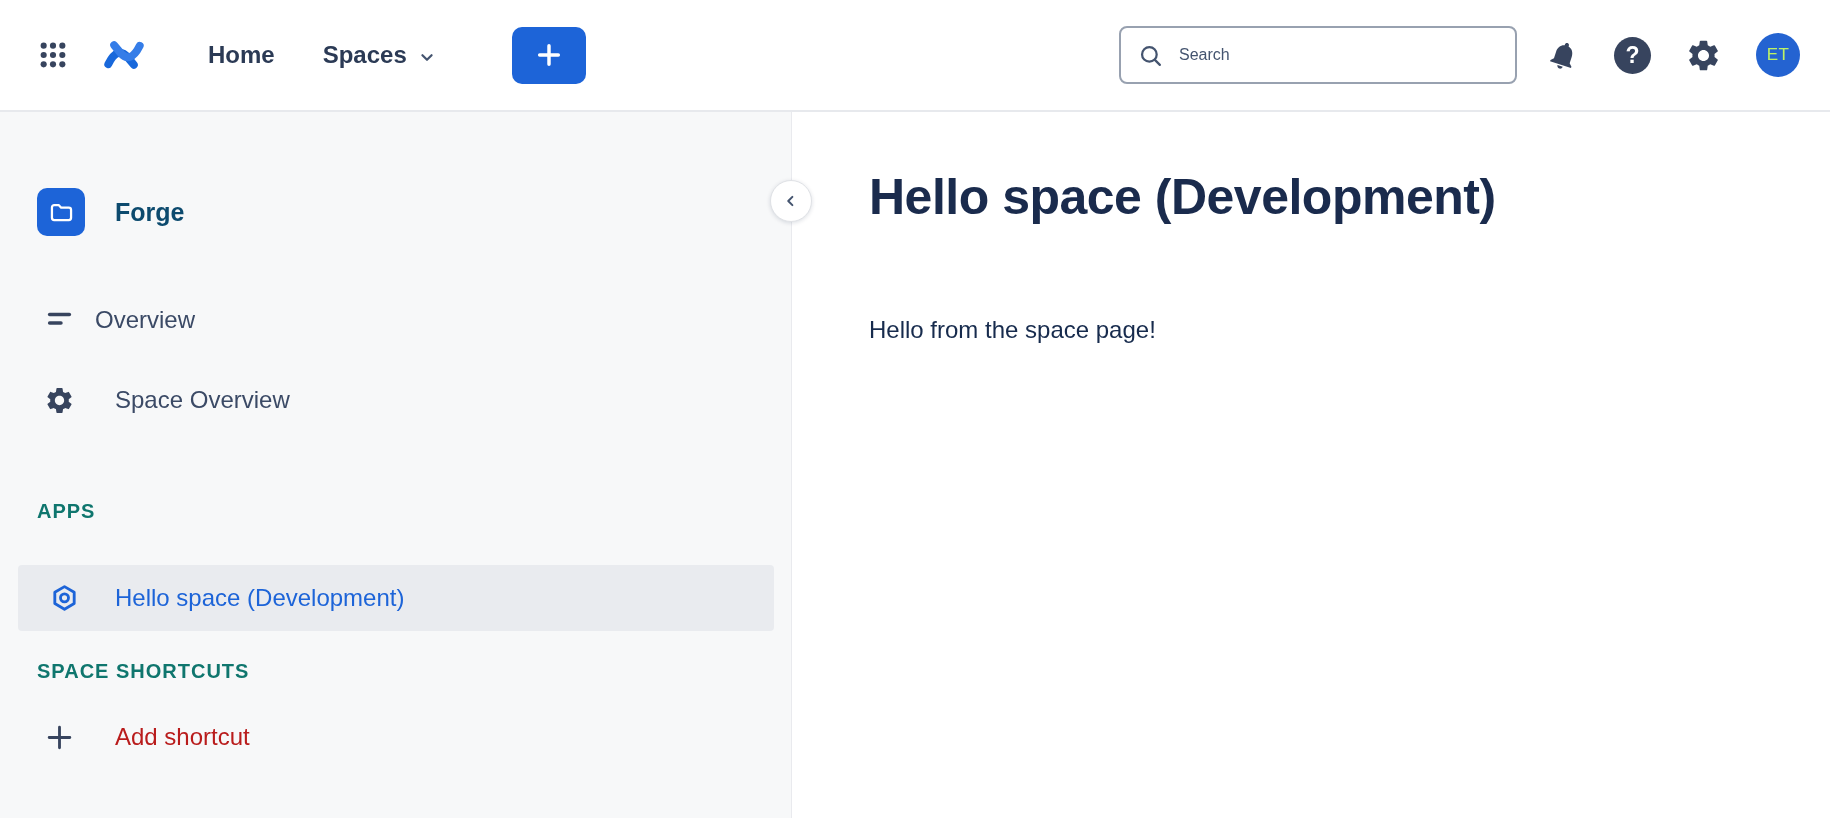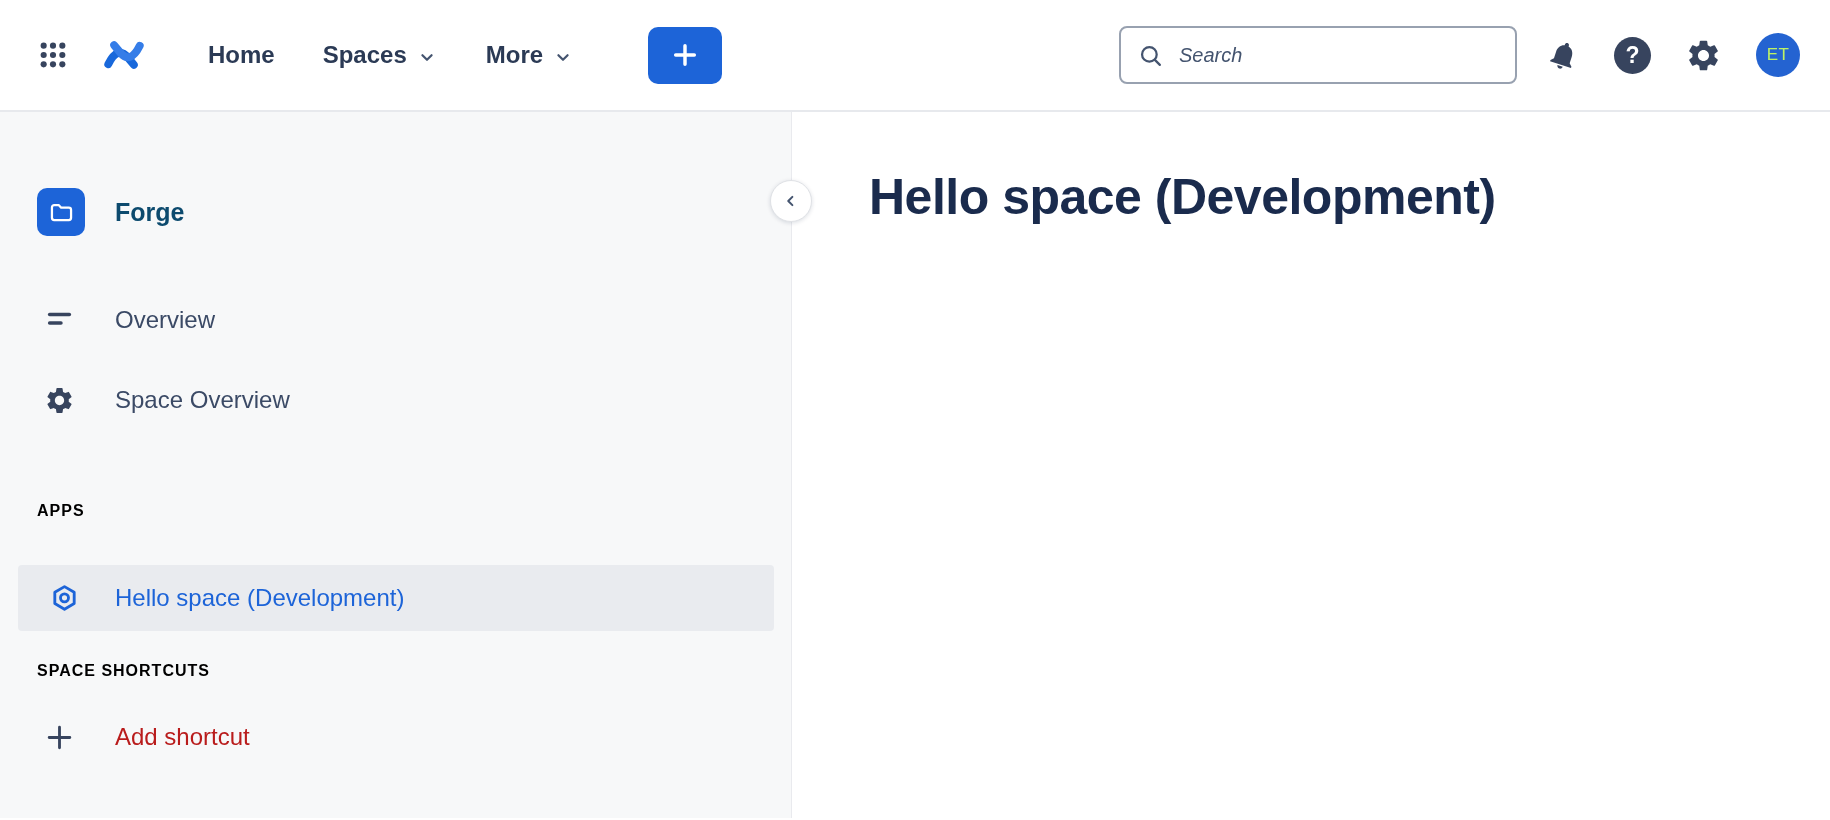--- a/index.html
+++ b/index.html
@@ -51,23 +51,22 @@
     margin-left: auto; margin-right: 30px;
     width: 398px; height: 58px;
     border: 2px solid #98A1B0; border-radius: 8px;
     background: #fff;
     display: flex; align-items: center;
     padding: 0 16px; gap: 13px;
     color: #44546F;
   }
   .search-box input {
     border: none; outline: none; background: transparent;
-    font-size: 20px; color: #172B4D; width: 100%;
+    font-size: 16px; color: #172B4D; width: 100%;
     font-family: inherit;
-    font-style: italic;
   }
   .search-box input::placeholder { color: #44546F; opacity: 1; }
 
   .topbar-right { display: flex; align-items: center; gap: 34px; }
   .icon-btn {
     color: #37445E; cursor: pointer;
     display: flex; align-items: center; justify-content: center;
   }
   .help-circle {
     width: 37px; height: 37px; border-radius: 50%;
@@ -112,25 +111,25 @@
     display: flex; align-items: center; justify-content: center;
   }
   .space-name { font-size: 25px; font-weight: 700; color: #0c4a6e; }
 
   .side-item {
     display: flex; align-items: center;
     height: 56px; padding-left: 44px; gap: 40px;
     font-size: 24px; color: #3B4A66; cursor: pointer;
   }
   .side-item .s-icon { color: #37445E; display: flex; align-items: center; }
-  .side-item.overview { margin-top: 52px; }
+  .side-item.overview { margin-top: 52px; gap: 20px; }
   .side-item.settings { margin-top: 24px; }
 
   .section-header {
-    font-size: 16px; font-weight: 700; color: #000000;
+    font-size: 20px; font-weight: 700; color: #0f766e;
     letter-spacing: 1px; padding-left: 37px;
     height: 20px; line-height: 20px;
   }
   .section-header.apps { margin-top: 73px; }
   .section-header.shortcuts { margin-top: 30px; }
 
   .app-row {
     margin: 44px 0 0 18px;
     width: 756px; height: 66px;
     background: #E9EBEF; border-radius: 4px;
@@ -184,28 +183,20 @@
       <span>Home</span>
     </div>
     <div class="nav-item">
       <span>Spaces</span>
       <span class="chev">
         <svg viewBox="0 0 24 24" width="22" height="22">
             <path d="M7 10l5 5 5-5" fill="none" stroke="currentColor" stroke-width="2.4" stroke-linecap="round" stroke-linejoin="round"></path>
           </svg>
       </span>
     </div>
-    <div class="nav-item">
-      <span>More</span>
-      <span class="chev">
-        <svg viewBox="0 0 24 24" width="22" height="22">
-            <path d="M7 10l5 5 5-5" fill="none" stroke="currentColor" stroke-width="2.4" stroke-linecap="round" stroke-linejoin="round"></path>
-          </svg>
-      </span>
-    </div>
   </nav>
 
   <button class="create-btn">
     <span style="display:flex">
       <svg viewBox="0 0 24 24" width="32" height="32">
           <path d="M12 5v14M5 12h14" stroke="#fff" stroke-width="2.6" stroke-linecap="round"></path>
         </svg>
     </span>
   </button>
 
@@ -305,15 +296,16 @@
             <path d="M12 4v16M4 12h16" stroke="currentColor" stroke-width="2.2" stroke-linecap="round"></path>
           </svg>
       </span>
       <span>Add shortcut</span>
     </div>
 
   </aside>
 
   <main class="main">
     <h1 class="page-title">Hello space (Development)</h1>
+    <p class="page-body">Hello from the space page!</p>
   </main>
 
 </div>
 
 </body></html>

